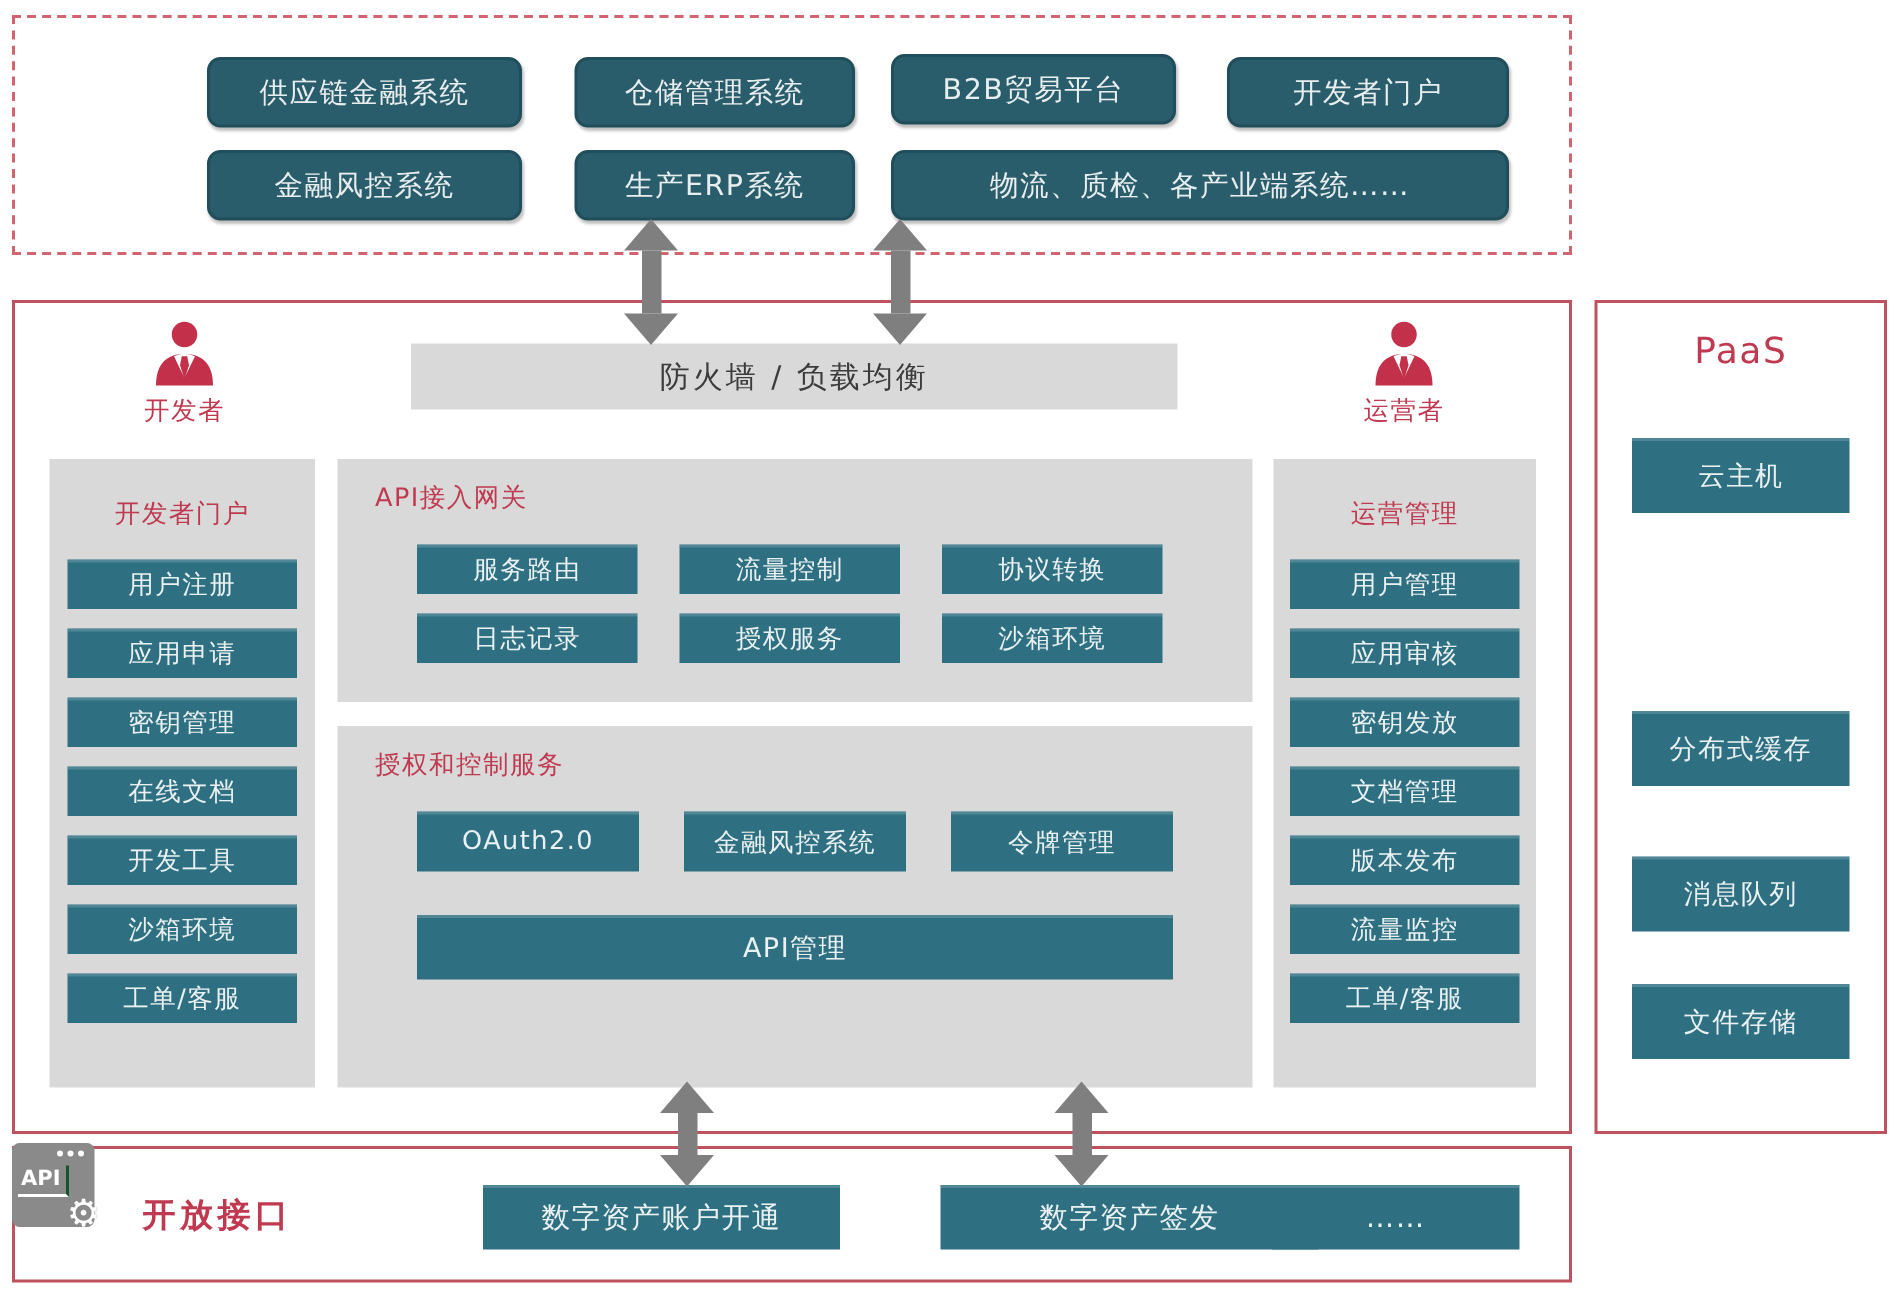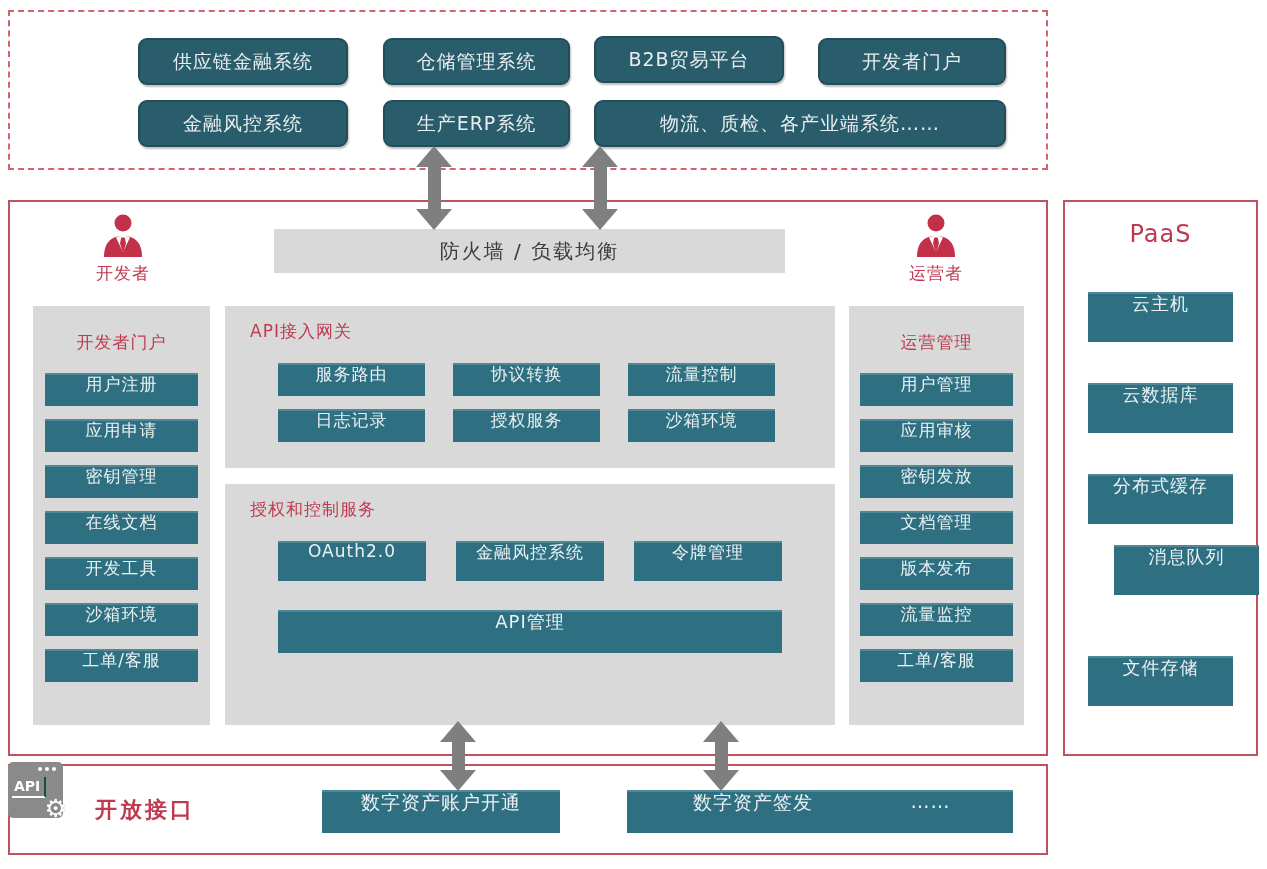--- a/index.html
+++ b/index.html
@@ -23,21 +23,21 @@
     border:2px solid #c0515f; background:#ffffff;
   }
   .bottom-section {
     position:absolute; left:8px; top:764px; width:1040px; height:91px;
     border:2px solid #c0515f; background:#ffffff;
   }
 
   
   .teal-box {
     position:absolute; background:#2e7082; color:#eaf1f2;
-    display:flex; justify-content:center;
+    display:flex; align-items:center; justify-content:center;
     font-size:18px; letter-spacing:1px;
     box-shadow: inset 0 2px 0 rgba(255,255,255,0.16);
   }
   .ext-box {
     position:absolute; background:#2a5d6b; color:#e8eeef;
     border:2px solid #204e5b; border-radius:9px;
     display:flex; align-items:center; justify-content:center;
     font-size:19px; letter-spacing:1px;
     box-shadow: 1px 2px 2px rgba(0,0,0,0.25);
     height:47px;
@@ -200,24 +200,24 @@
       </div>
     </div>
 
     <div class="gray-panel" style="left:215px; top:104px; width:610px; height:162px;">
       <div class="panel-header" style="position:absolute; left:25px; top:14px;">API接入网关</div>
       <div class="grid-items">
         <div class="teal-box">
             <span>服务路由</span>
           </div>
         <div class="teal-box">
+            <span>流量控制</span>
+          </div>
+        <div class="teal-box">
             <span>协议转换</span>
-          </div>
-        <div class="teal-box">
-            <span>流量控制</span>
           </div>
         <div class="teal-box">
             <span>日志记录</span>
           </div>
         <div class="teal-box">
             <span>授权服务</span>
           </div>
         <div class="teal-box">
             <span>沙箱环境</span>
           </div>
@@ -268,27 +268,24 @@
           </div>
       </div>
     </div>
   </div>
 
   <div class="paas-section">
     <div class="paas-title">PaaS</div>
     <div class="teal-box paas-item" style="top:90px;">
         <span>云主机</span>
       </div>
-    <div class="teal-box paas-item" style="top:181px;">
-        <span>云数据库</span>
-      </div>
     <div class="teal-box paas-item" style="top:272px;">
         <span>分布式缓存</span>
       </div>
-    <div class="teal-box paas-item" style="top:343px;margin-left:26px;">
+    <div class="teal-box paas-item" style="top:369px;">
         <span>消息队列</span>
       </div>
     <div class="teal-box paas-item" style="top:454px;">
         <span>文件存储</span>
       </div>
   </div>
 
   <div class="varrow" style="left:440px; top:721px; height:70px;">
     <div class="head-up"></div>
     <div class="shaft"></div>

